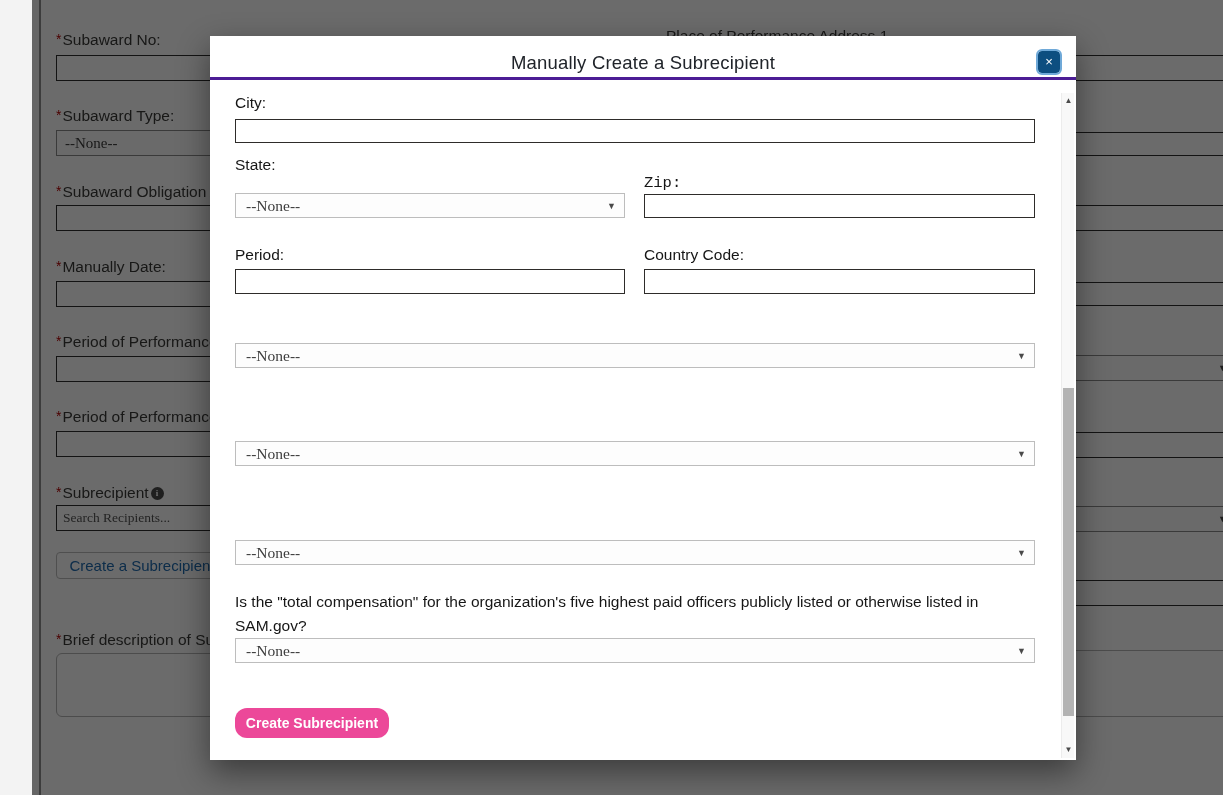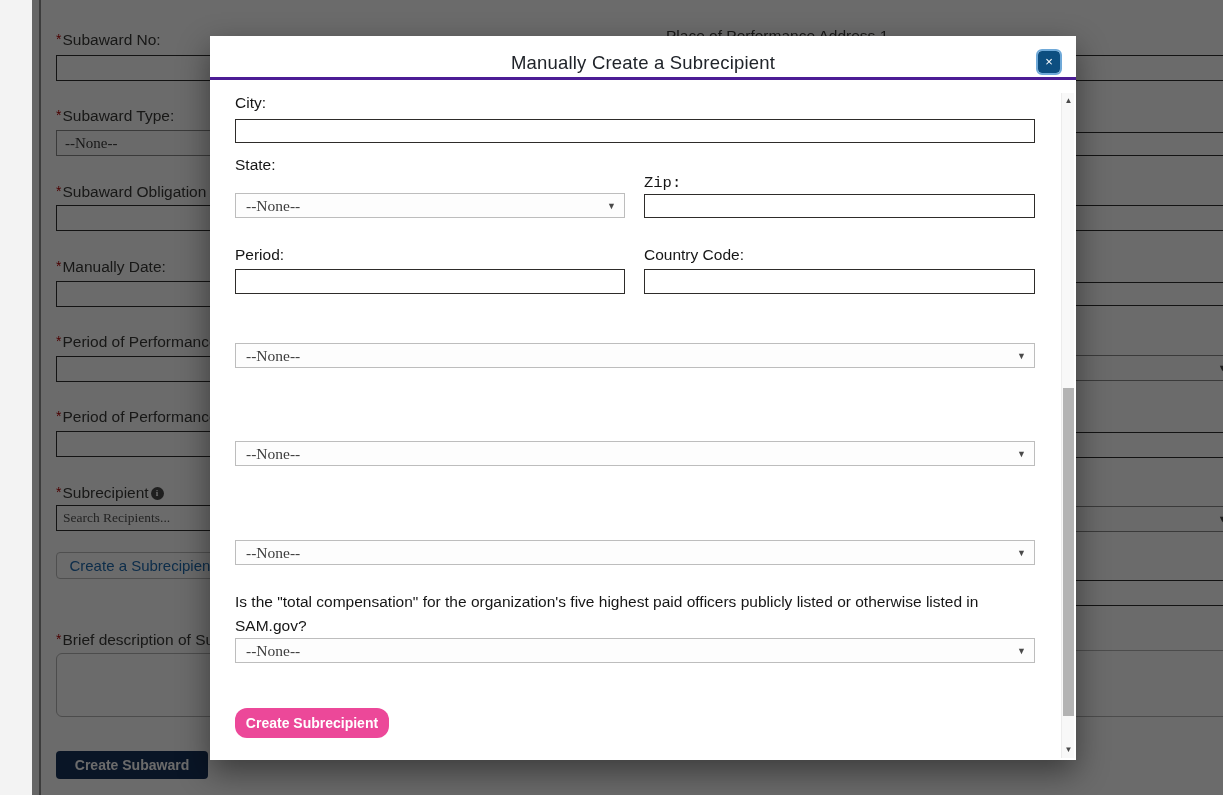--- a/index.html
+++ b/index.html
@@ -89,21 +89,20 @@
     <input class="bg-input" style="left: 15px; top: 431px; width: 337px; height: 26px;">
 
     <div class="bg-label" style="left:15px; top:484px;"><span class="req">*</span><span>Subrecipient</span><span class="info-dot">i</span></div>
     <input class="bg-input search-in" style="left: 15px; top: 505px; width: 337px; height: 26px;" placeholder="Search Recipients...">
 
     <button class="btn-light" style="left:15px; top:552px; width:172px; height:27px;">Create a Subrecipient</button>
 
     <div class="bg-label" style="left:15px; top:631px;"><span class="req">*</span><span>Brief description of Subaward:</span></div>
     <div class="bg-textarea" style="left:15px; top:653px; width:337px; height:64px;"></div>
 
-    <button class="btn-navy" style="left:15px; top:751px; width:152px; height:28px;">Create Subaward</button>
 
     <div class="bg-label" style="left:625px; top:27px;"><span>Place of Performance Address 1</span></div>
     <input class="bg-input" style="left: 863px; top: 55px; width: 332px; height: 26px;">
     <input class="bg-input" style="left: 863px; top: 132px; width: 332px; height: 24px;">
     <input class="bg-input" style="left: 863px; top: 205px; width: 332px; height: 26px;">
     <input class="bg-input" style="left: 863px; top: 282px; width: 332px; height: 24px;">
     <div class="bg-select" style="left:863px; top:355px; width:332px; height:26px;">
         <span class="arr">▼</span>
       </div>
     <input class="bg-input" style="left: 863px; top: 432px; width: 332px; height: 26px;">

